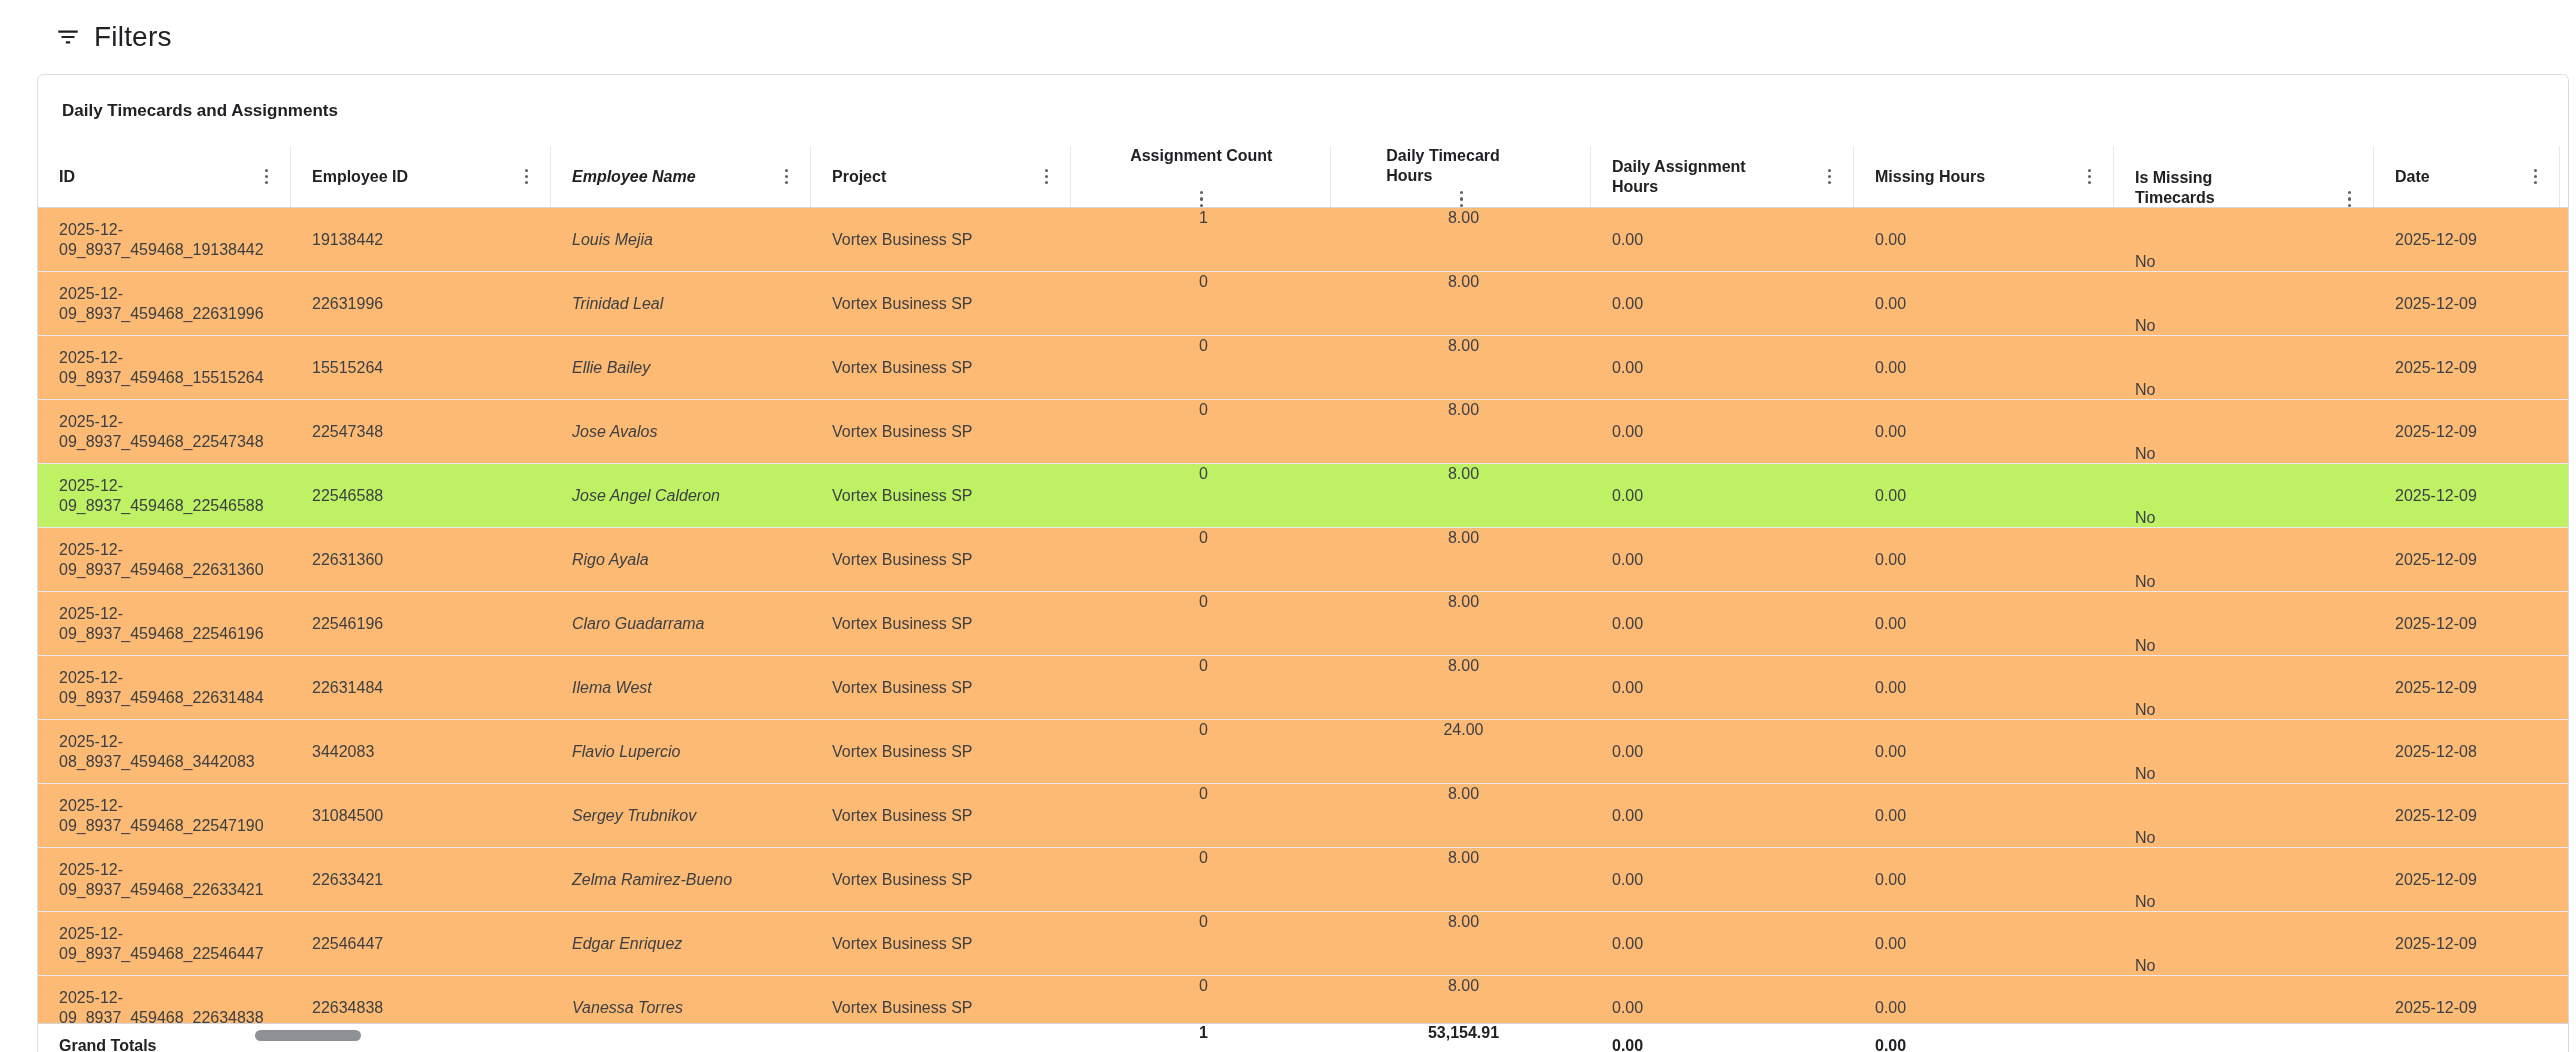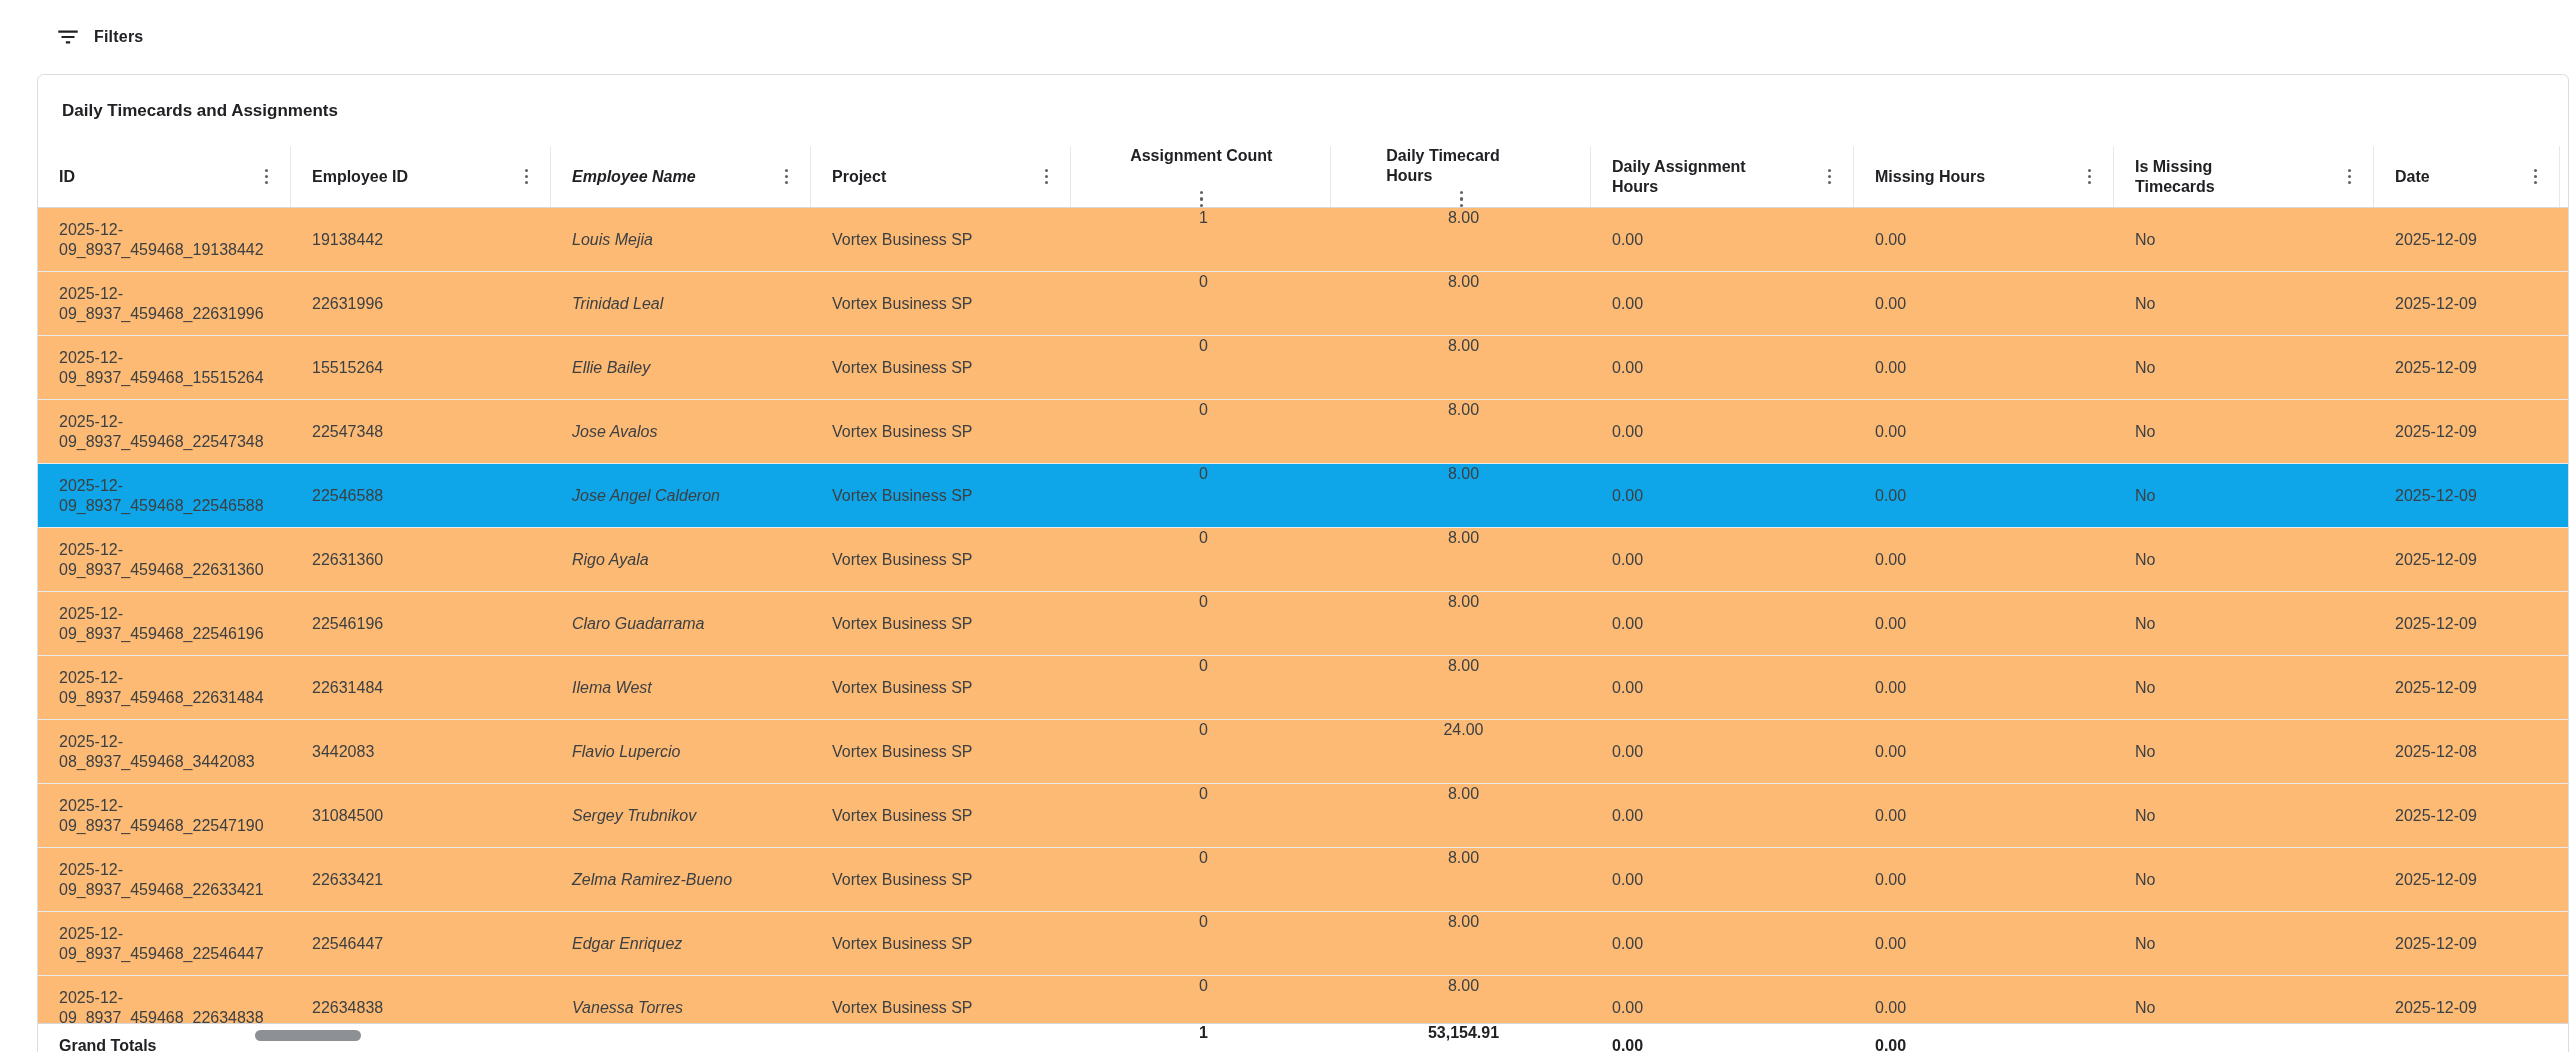--- a/index.html
+++ b/index.html
@@ -22,22 +22,22 @@
     display: flex;
     align-items: center;
     padding-left: 55px;
     box-sizing: border-box;
     gap: 13px;
     background: #ffffff;
   }
   .filter-icon { width: 26px; height: 26px; display: inline-flex; }
   .filter-icon svg { width: 26px; height: 26px; fill: #202124; }
   .filters-label {
-    font-size: 16px;
-    font-weight: 700;
+    font-size: 28px;
+    font-weight: 400;
     color: #202124;
     letter-spacing: 0.2px;
   }
 
   
   .card {
     position: absolute;
     left: 37px;
     top: 74px;
     width: 2532px;
@@ -101,21 +101,21 @@
     display: block;
   }
 
   .trow {
     display: flex;
     height: 64px;
     border-bottom: 0.8px solid #e9eaec;
     box-sizing: border-box;
     background: #fdba74;
   }
-  .trow.hl { background: #0ea5e9; }
+  .trow.hl { background: #bef264; }
   .tcell {
     display: flex;
     align-items: center;
     padding: 0 16px 0 21px;
     box-sizing: border-box;
     font-size: 16px;
     line-height: 19.5px;
     color: #3c4043;
     overflow: hidden;
     flex: none;
@@ -123,21 +123,21 @@
 
   
   .c1  { width: 253px; }
   .c2  { width: 260px; }
   .c3  { width: 260px; font-style: italic; }
   .c4  { width: 260px; }
   .c5  { width: 260px; flex-direction: column; }
   .c6  { width: 260px; flex-direction: column; }
   .c7  { width: 263px; }
   .c8  { width: 260px; }
-  .c9  { width: 260px; }
+  .c9  { width: 260px; align-items: flex-end; }
   .c10 { width: 186px; }
 
   
   .totals-row {
     position: absolute;
     left: 0;
     top: 948px;
     width: 100%;
     height: 45px;
     background: #ffffff;

